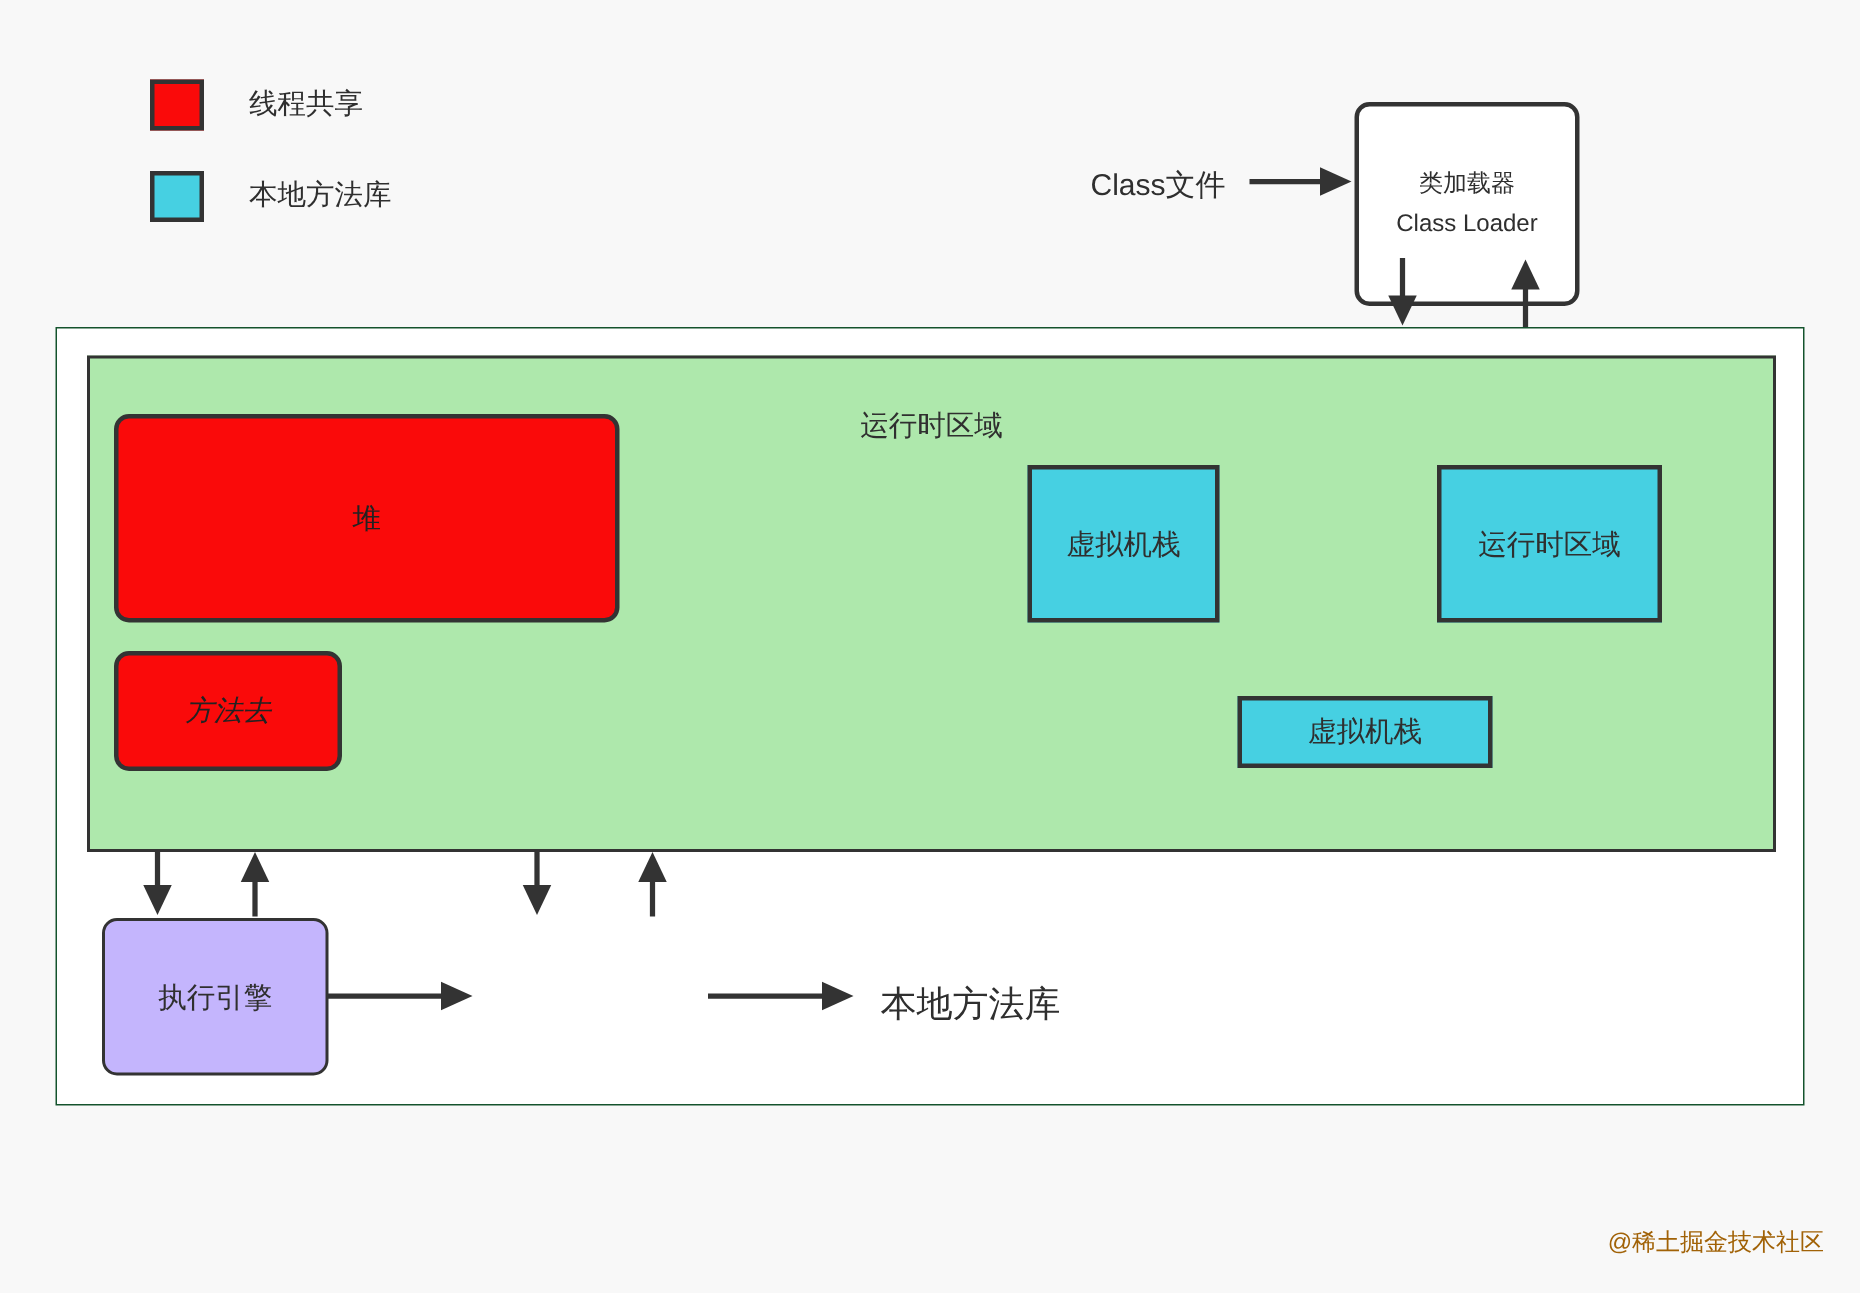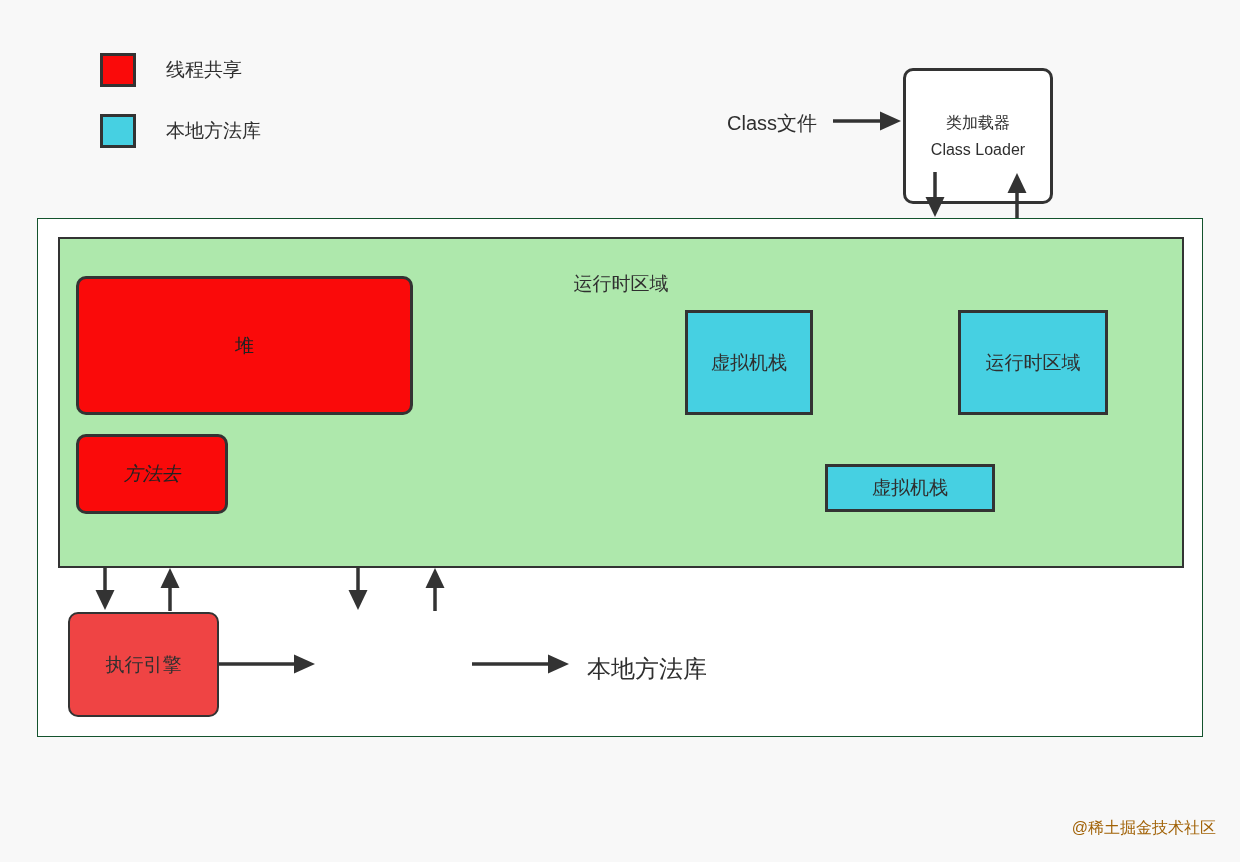--- a/index.html
+++ b/index.html
@@ -40,21 +40,21 @@
     position: absolute;
     box-sizing: border-box;
     border: 3px solid #333333;
     display: flex;
     align-items: center;
     justify-content: center;
     text-align: center;
     font-size: 19px;
   }
   .rounded { border-radius: 10px; }
-  .white-box { background: #ef4444; }
+  .white-box { background: #c4b5fd; }
   .red-box   { background: #fa0a0a; color: #222; }
   .cyan-box  { background: #46d0e2; }
 
   #class-loader-box {
     left: 903px; top: 68px; width: 150px; height: 136px;
     background: #ffffff;
     flex-direction: column;
     font-size: 16px;
     line-height: 27px;
   }

